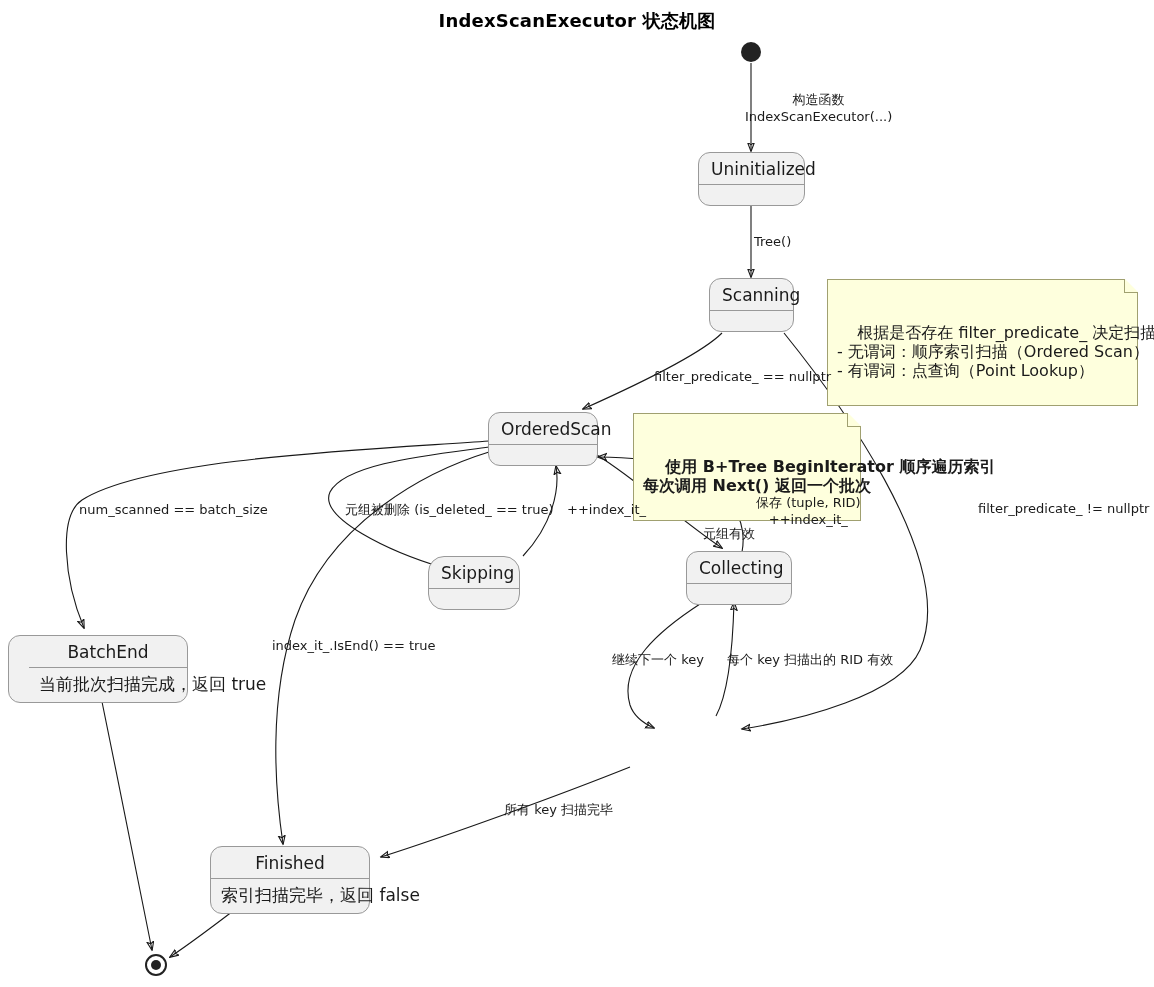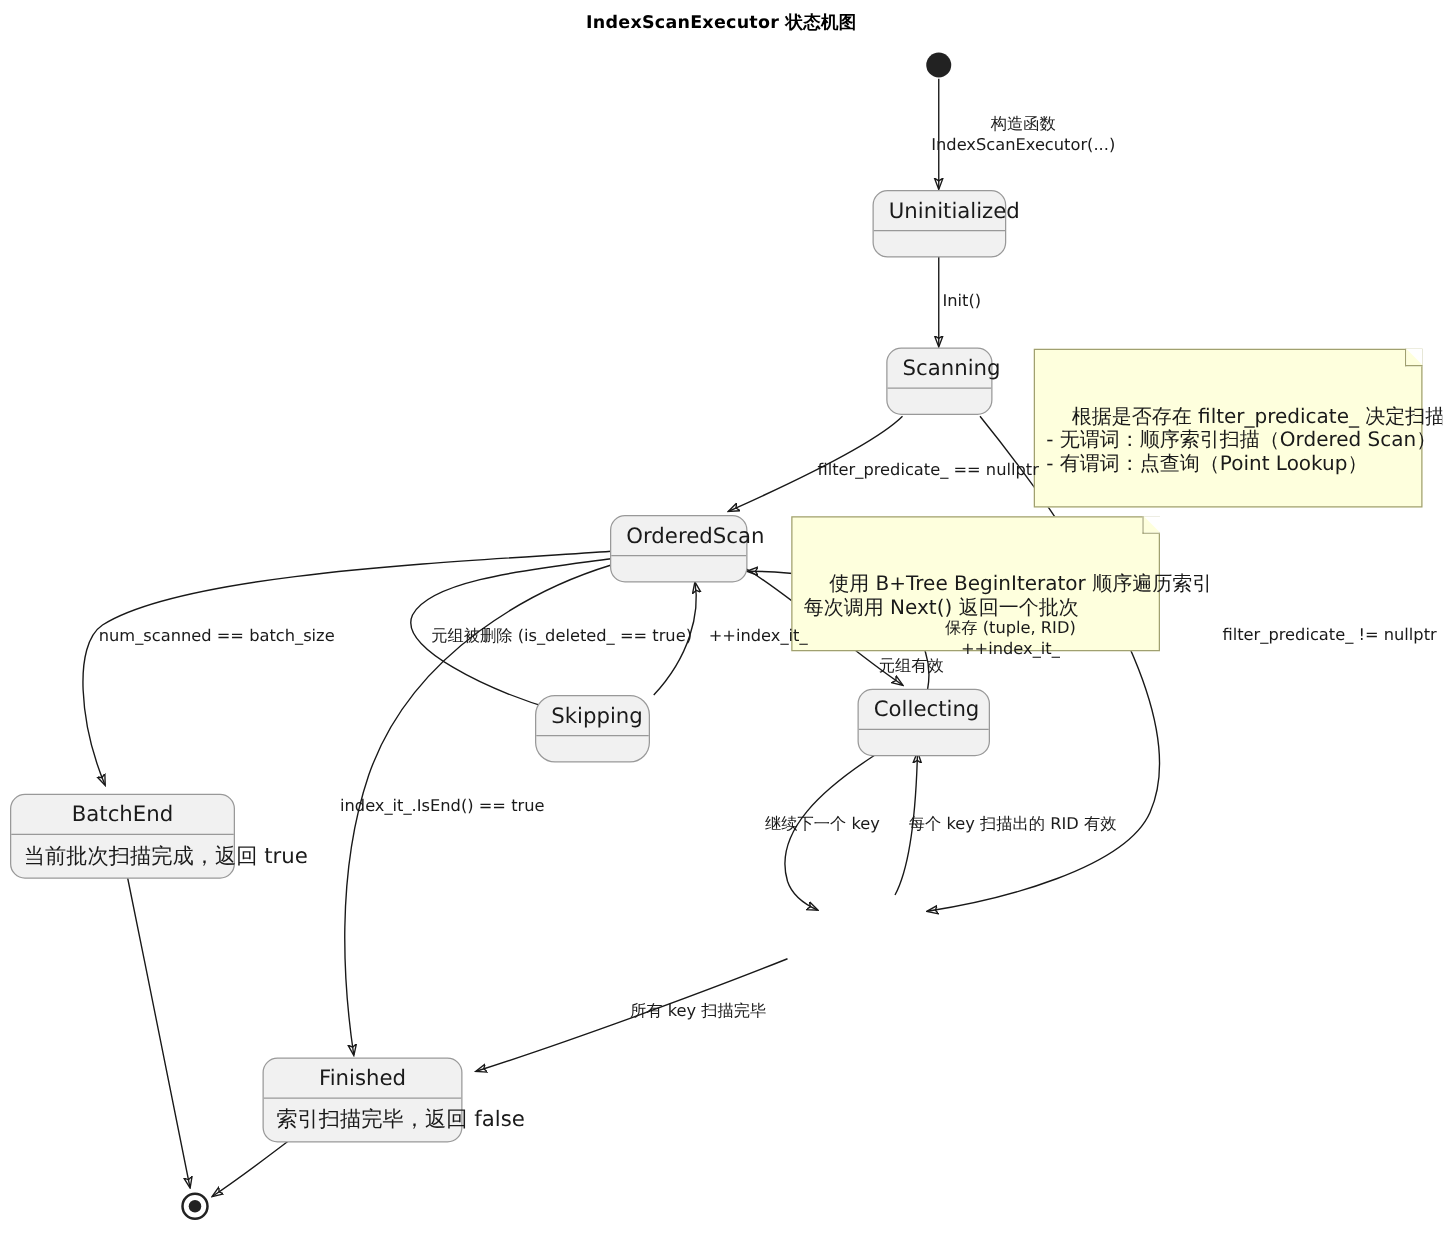--- a/index.html
+++ b/index.html
@@ -15,21 +15,21 @@
     background: #FFFFFF;
     font-family: "DejaVu Sans", "Liberation Sans", sans-serif;
     overflow: hidden;
   }
   #diagram-title {
     position: absolute;
     left: 0;
     top: 9px;
     width: 1154px;
     text-align: center;
-    font-size: 14px;
+    font-size: 18px;
     font-weight: bold;
     color: #000000;
     letter-spacing: 0.2px;
   }
   svg.edges {
     position: absolute;
     left: 0;
     top: 0;
     width: 1154px;
     height: 987px;
@@ -214,48 +214,48 @@
     <span class="title">Skipping</span>
     <span class="body empty"></span>
   </div>
 
   <div class="state has-body" style="left:686px; top:551px; width:106px;">
     <span class="title">Collecting</span>
     <span class="body empty"></span>
   </div>
 
 
-  <div class="state has-body" style="left:8px; top:635px; width:180px;">
+  <div class="state has-body" style="left:8px; top:635px; width:180px;padding-left:20px;">
     <span class="title">BatchEnd</span>
     <span class="body">当前批次扫描完成，返回 true</span>
   </div>
 
   <div class="state has-body" style="left:210px; top:846px; width:160px;">
     <span class="title">Finished</span>
     <span class="body">索引扫描完毕，返回 false</span>
   </div>
 
   <div class="note" style="left:827px; top:279px; width:311px;">
     <span class="note-corner-fix"></span>
     <span>根据是否存在 filter_predicate_ 决定扫描模式：
 - 无谓词：顺序索引扫描（Ordered Scan）
 - 有谓词：点查询（Point Lookup）</span>
   </div>
 
-  <div class="note" style="left:633px; top:413px; width:295px;">
+  <div class="note" style="left:633px; top:413px; width:228px;font-weight:bold;">
     <span class="note-corner-fix"></span>
     <span>使用 B+Tree BeginIterator 顺序遍历索引
 每次调用 Next() 返回一个批次</span>
   </div>
 
 
   <div class="edge-label center" style="left:745px; top:91px;">构造函数
 IndexScanExecutor(...)</div>
 
-  <div class="edge-label" style="left:754px; top:233px;">Init()</div>
+  <div class="edge-label" style="left:754px; top:233px;">Tree()</div>
 
   <div class="edge-label" style="left:654px; top:368px;">filter_predicate_ == nullptr</div>
 
   <div class="edge-label" style="left:978px; top:500px;">filter_predicate_ != nullptr</div>
 
   <div class="edge-label" style="left:79px; top:501px;">num_scanned == batch_size</div>
 
   <div class="edge-label" style="left:345px; top:501px;">元组被删除 (is_deleted_ == true)</div>
 
   <div class="edge-label" style="left:567px; top:501px;">++index_it_</div>

